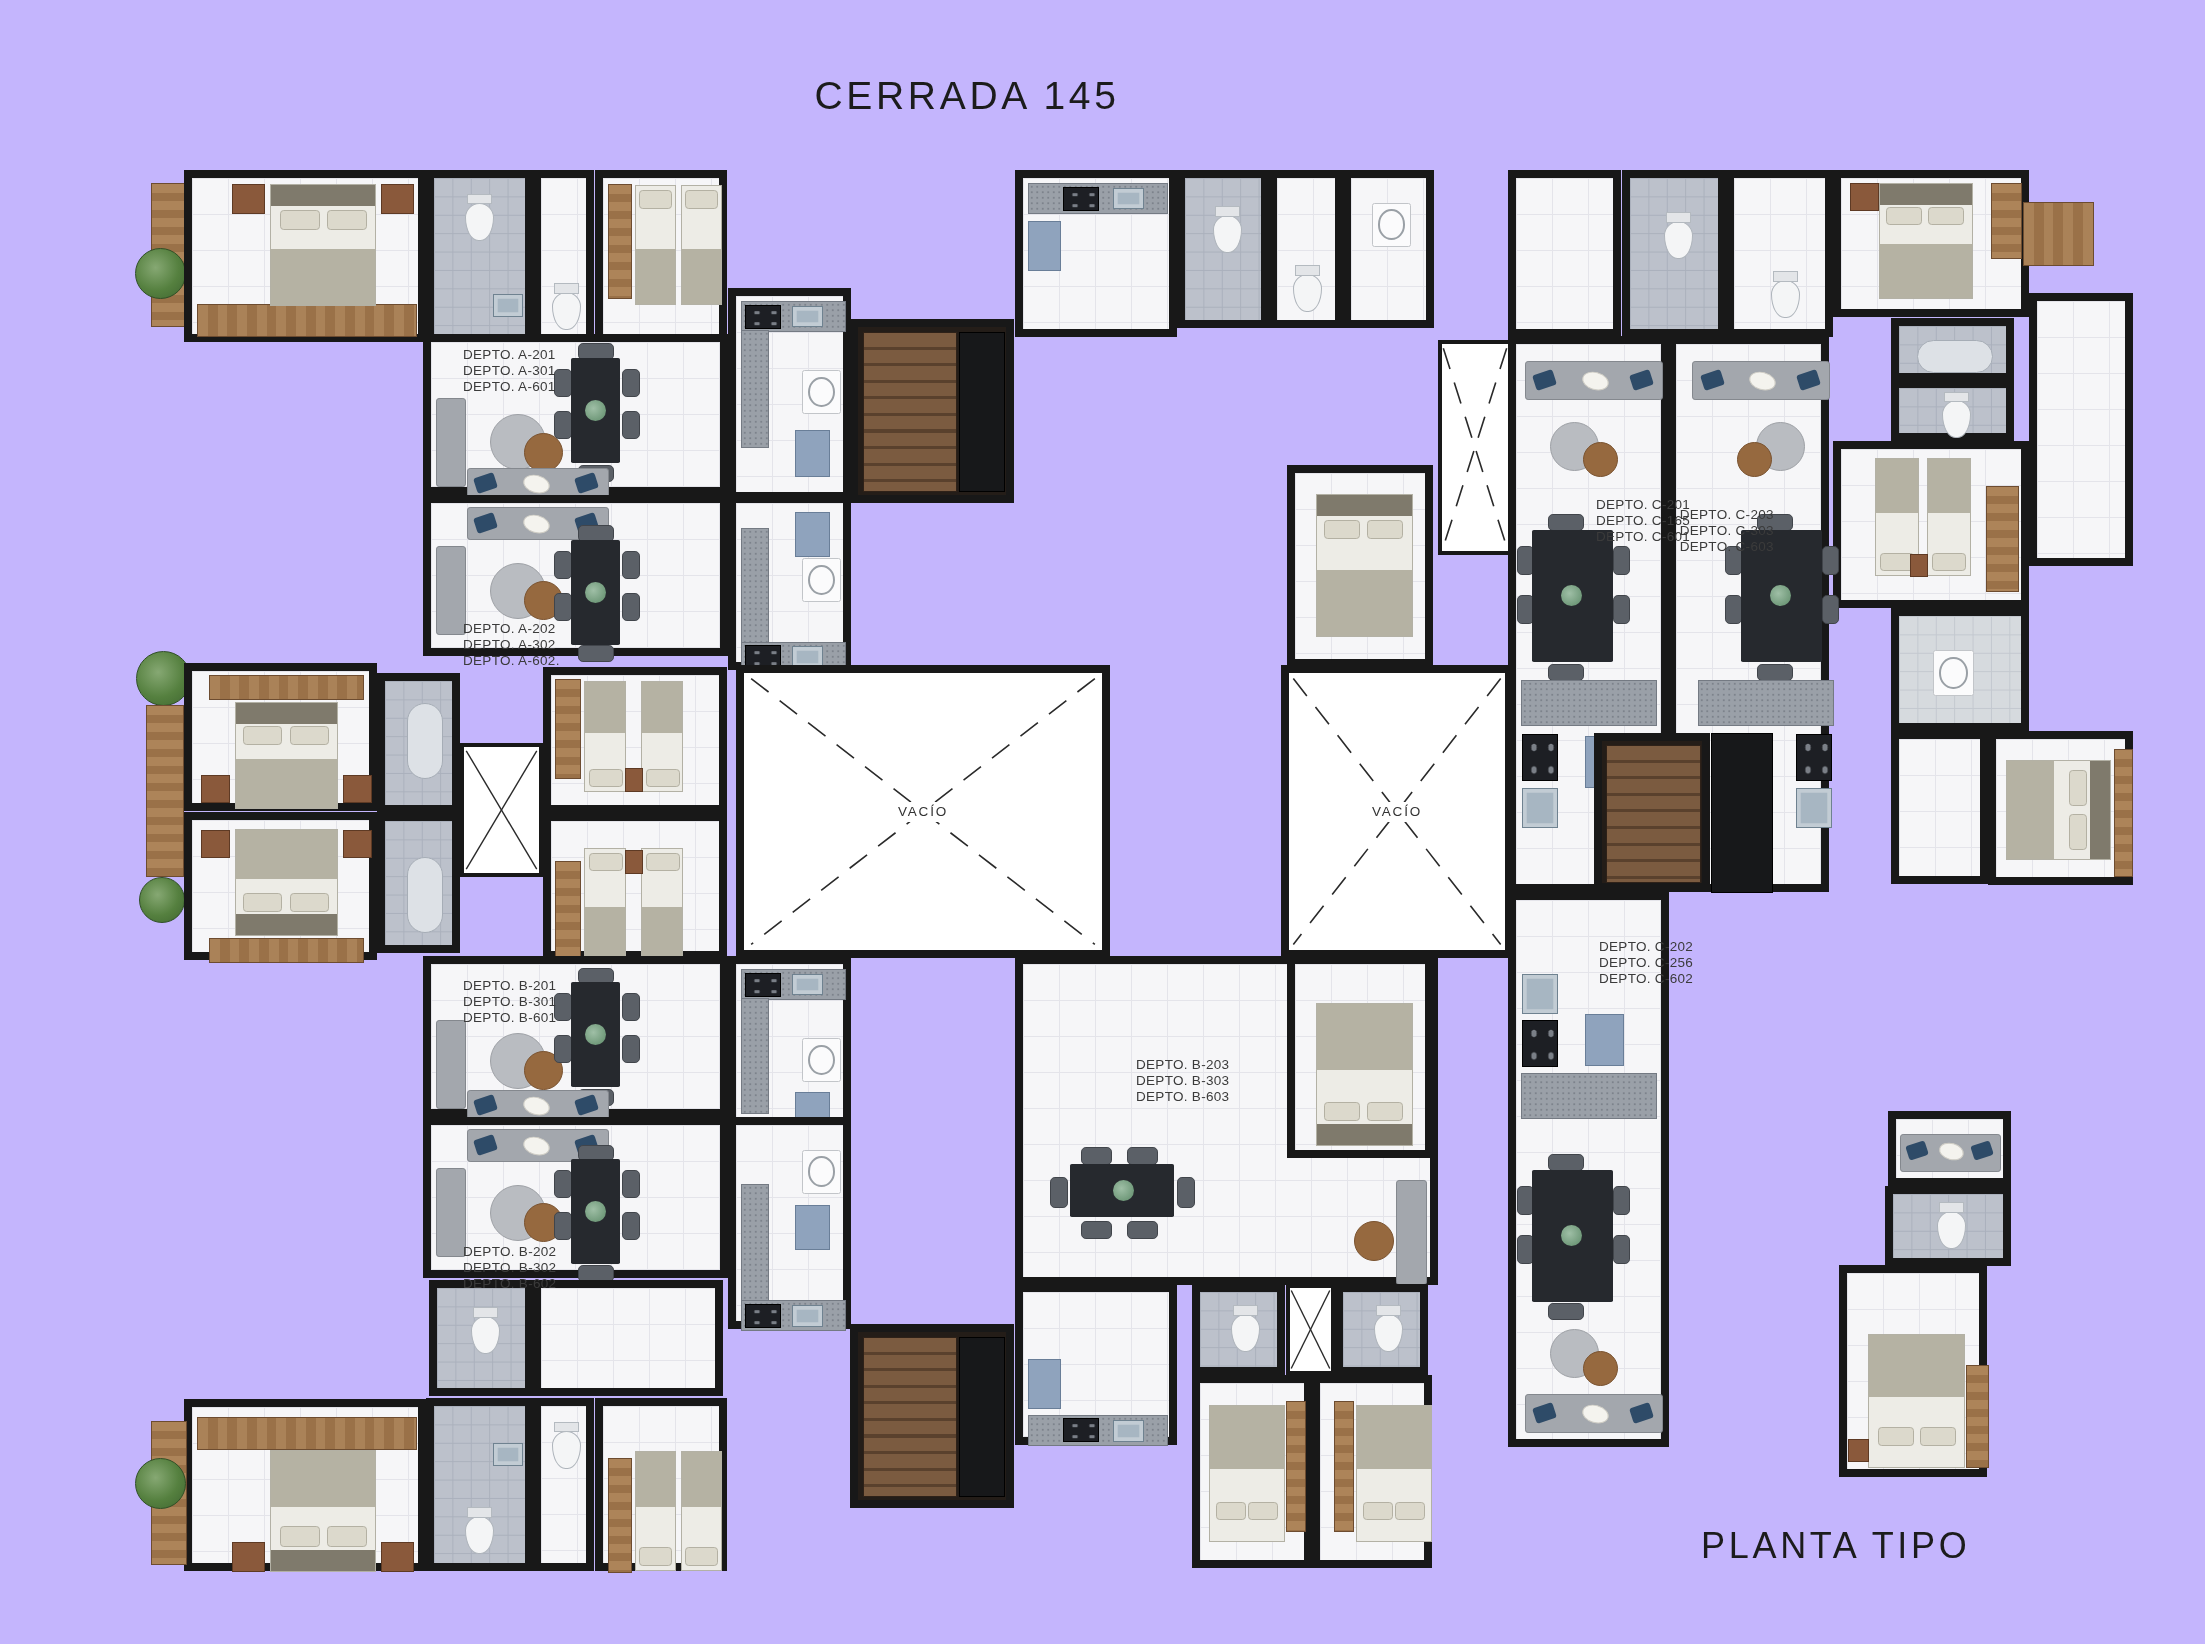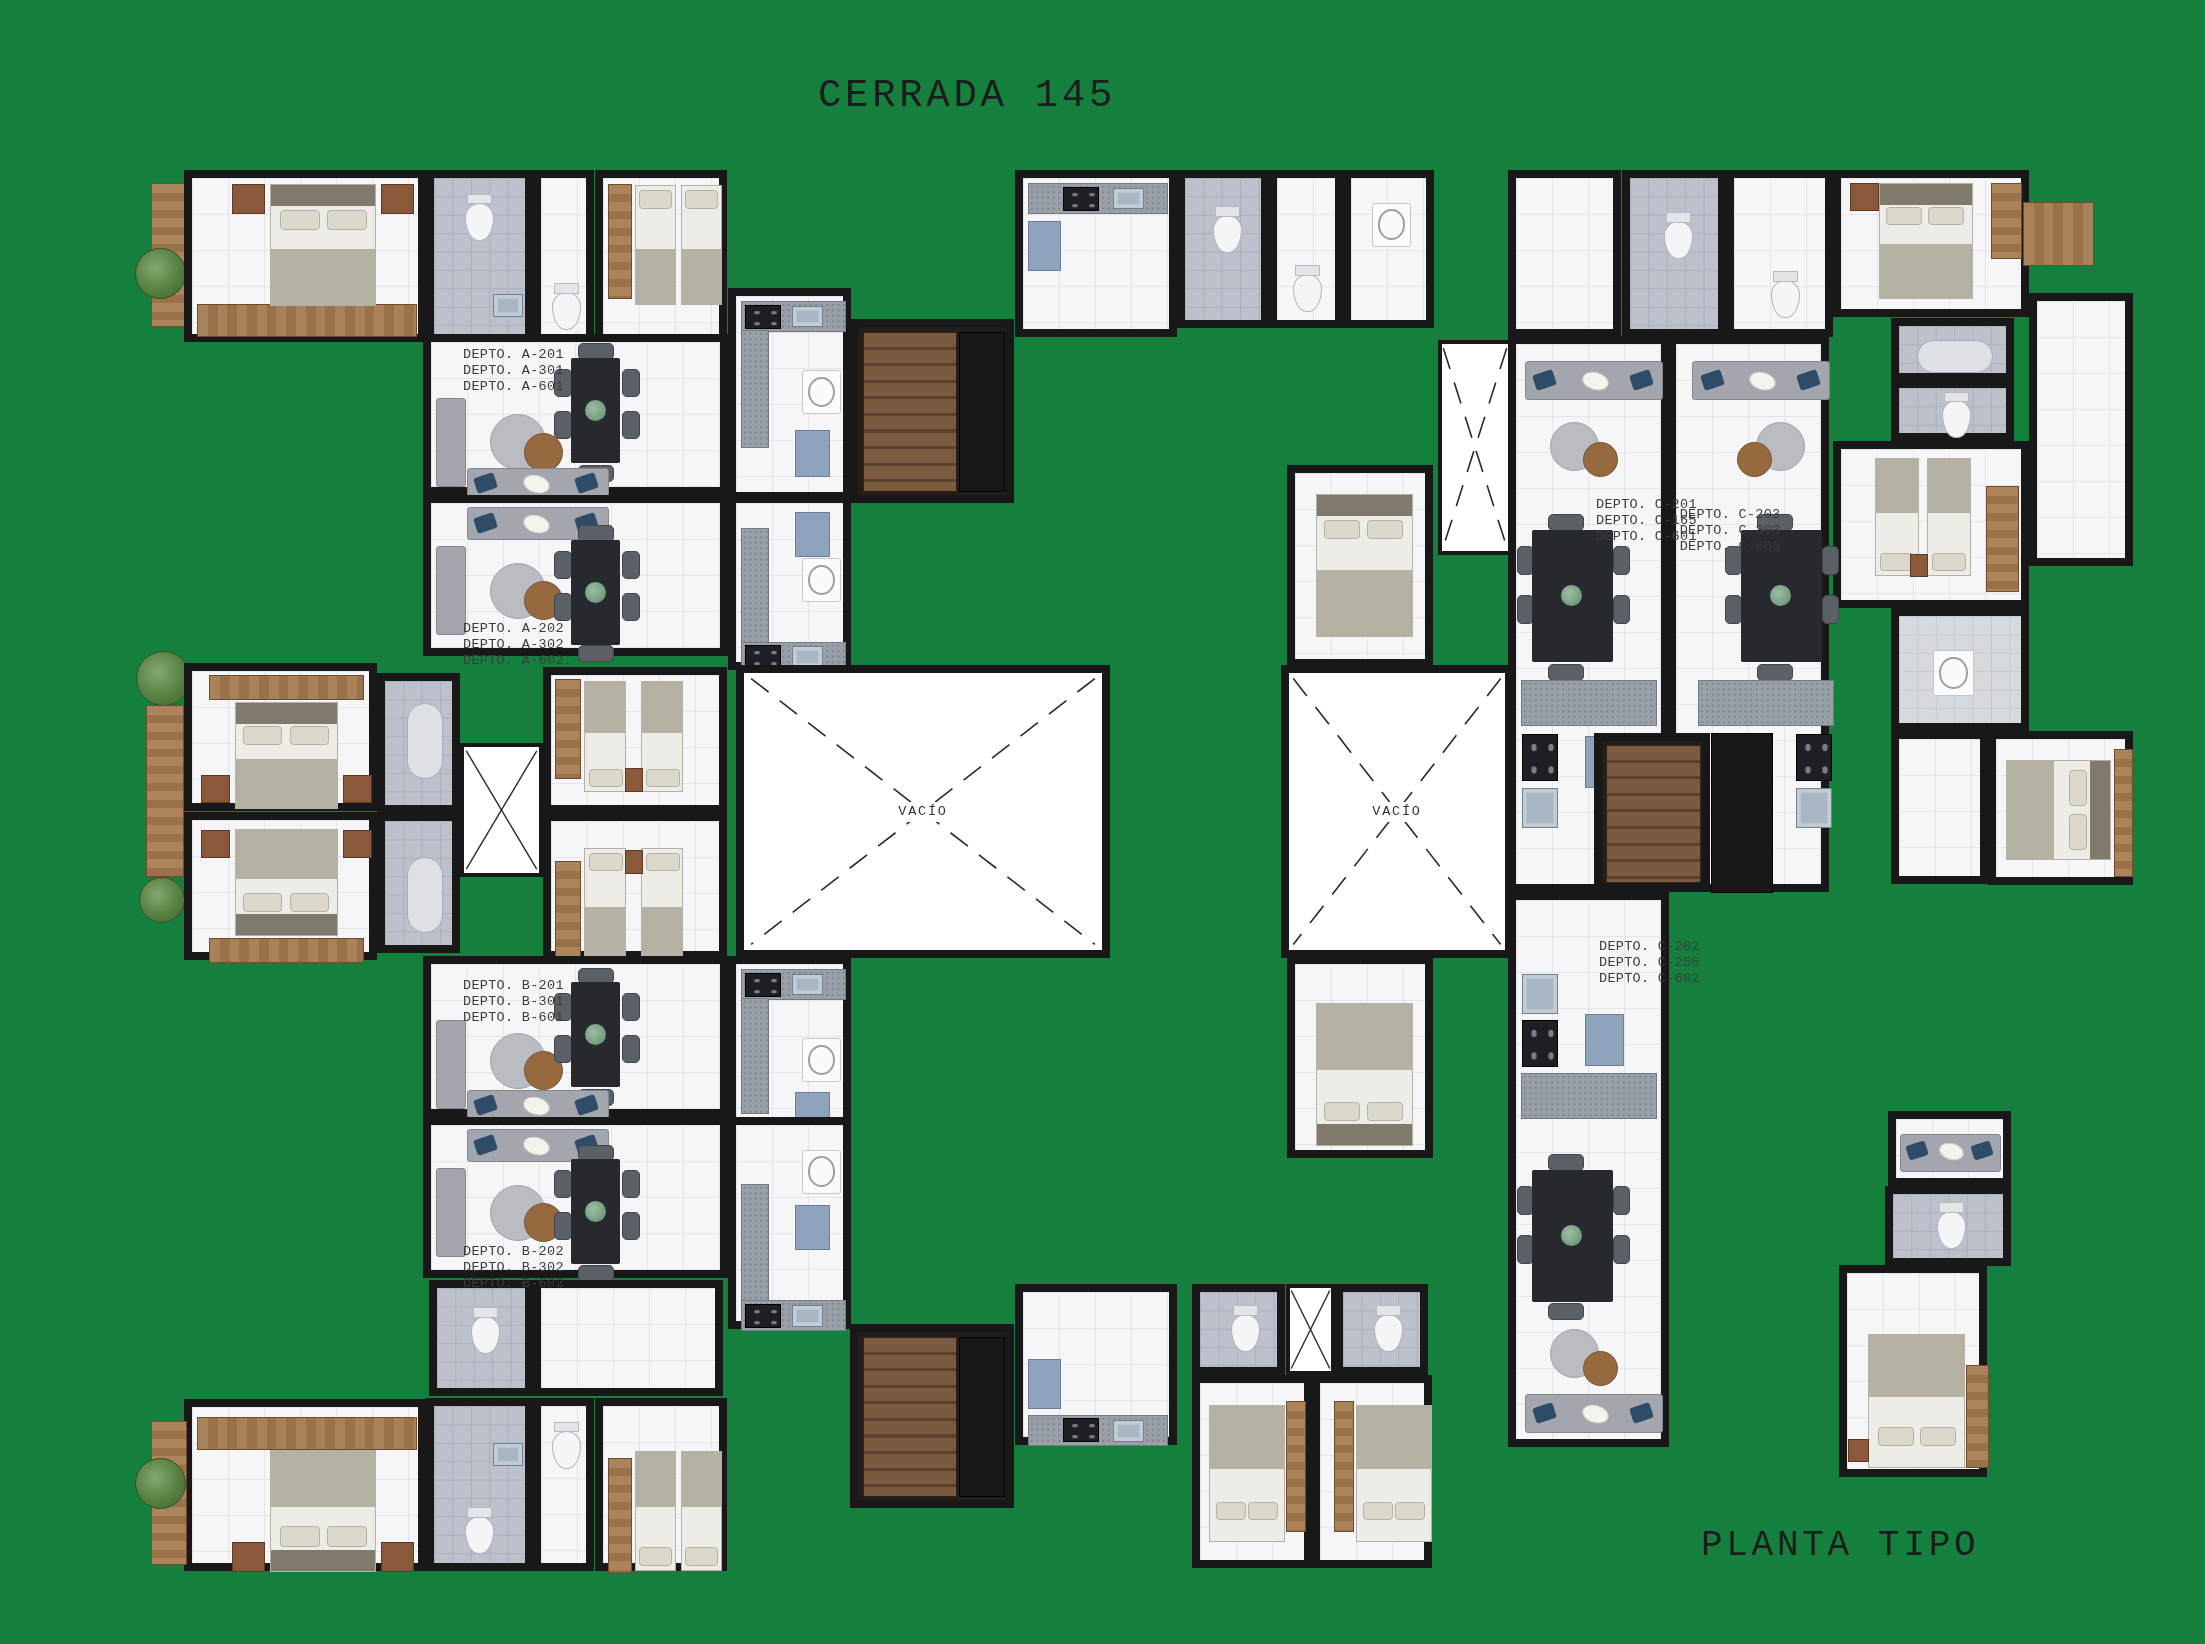--- a/index.html
+++ b/index.html
@@ -1,17 +1,17 @@
 <!DOCTYPE html>
 <html style="font-size:9.8px"><head>
 <meta charset="utf-8">
 <style>
   html,body{margin:0;padding:0;background:#fff}
-  #canvas{position:relative;width:2205px;height:1644px;background:#15803d;overflow:hidden;
-          font-family:Liberation Mono, monospace}
+  #canvas{position:relative;width:2205px;height:1644px;background:#c4b5fd;overflow:hidden;
+          font-family:Liberation Sans, sans-serif}
   .r{position:absolute;box-sizing:border-box}
   .rm{position:absolute;box-sizing:border-box;border:8px solid #181818;background-color:#f6f6f8;
       background-image:linear-gradient(#e4e4ea 1.2px,transparent 1.2px),linear-gradient(90deg,#e4e4ea 1.2px,transparent 1.2px);
       background-size:36px 36px}
   .wet{background-color:#bcc1cb;background-image:linear-gradient(#aab0bc 1.2px,transparent 1.2px),linear-gradient(90deg,#aab0bc 1.2px,transparent 1.2px);background-size:18.4px 18.4px}
   .wetl{background-color:#d6dade;background-image:linear-gradient(#c3c8cf 1.2px,transparent 1.2px),linear-gradient(90deg,#c3c8cf 1.2px,transparent 1.2px);background-size:18.4px 18.4px}
   .void{background:#fff;background-image:none;border:8px solid #181818}
   .thin{border-width:4.9px}
   .wd{position:absolute;background:repeating-linear-gradient(90deg,#aa8258 0 9.8px,#9a7148 9.8px 19.6px);border:1.2px solid #6d4c30}
   .wdv{position:absolute;background:repeating-linear-gradient(180deg,#ad8459 0 8.6px,#9a7148 8.6px 17px);border:1.2px solid #6d4c30}
@@ -365,20 +365,38 @@
     <div class="wsh" style="left:21px;top:24.5px;width:37px;height:42px"></div>
   </div>
   <div class="rm" style="left:1287px;top:465px;width:146px;height:202px">
     <div class="bed" style="left:21px;top:21px;width:95px;height:141px">
       <div class="hb"></div>
       <div class="bl"></div>
       <div class="pw" style="left:7.4px;top:24.5px;width:34px;height:17px"></div>
       <div class="pw" style="left:50px;top:24.5px;width:34px;height:17px"></div>
     </div>
   </div>
+  <div class="rm" style="left:1015px;top:956px;width:423px;height:329px">
+    <div class="lbl" style="left:113px;top:93px">
+      <div>DEPTO. B-203</div>
+        <div>DEPTO. B-303</div>
+        <div>DEPTO. B-603</div>
+    </div>
+    <div class="ch" style="left:58px;top:183px;width:29px;height:16px"></div>
+    <div class="ch" style="left:104px;top:183px;width:29px;height:16px"></div>
+    <div class="ch" style="left:58px;top:257px;width:29px;height:16px"></div>
+    <div class="ch" style="left:104px;top:257px;width:29px;height:16px"></div>
+    <div class="ch" style="left:27px;top:213px;width:16px;height:29px"></div>
+    <div class="ch" style="left:154px;top:213px;width:16px;height:29px"></div>
+    <div class="dt" style="left:47px;top:200px;width:104px;height:53px">
+        <div class="gp" style="left:43px;top:16px"></div>
+      </div>
+    <div class="rt2" style="left:331px;top:257px;width:38px;height:38px"></div>
+    <div class="sf" style="left:373px;top:216px;width:29px;height:103px"></div>
+  </div>
   <div class="rm" style="left:1287px;top:956px;width:146px;height:202px">
     <div class="bed" style="left:21px;top:39px;width:95px;height:141px">
       <div class="hbb"></div>
       <div class="blt"></div>
       <div class="pw" style="left:7.4px;bottom:24.5px;width:34px;height:17px"></div>
       <div class="pw" style="left:50px;bottom:24.5px;width:34px;height:17px"></div>
     </div>
   </div>
   <div class="rm" style="left:1015px;top:1284px;width:162px;height:161px">
     <div class="gr" style="left:4.9px;top:123px;width:138px;height:29px"></div>

